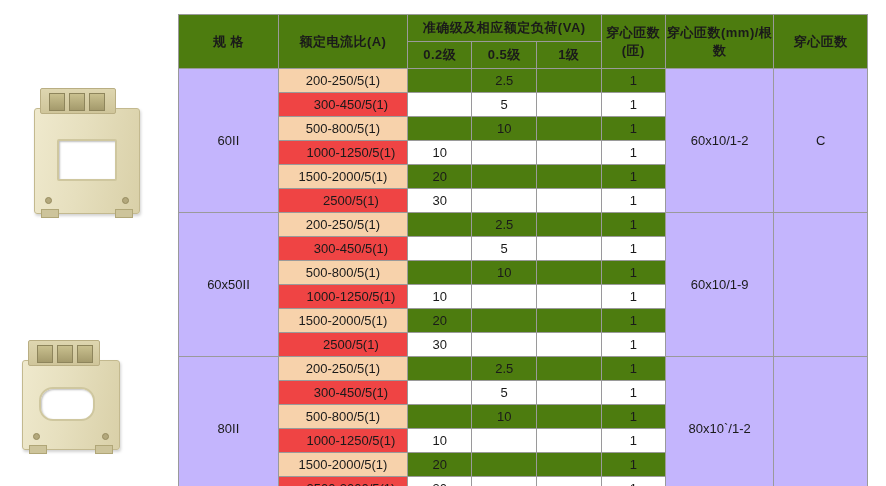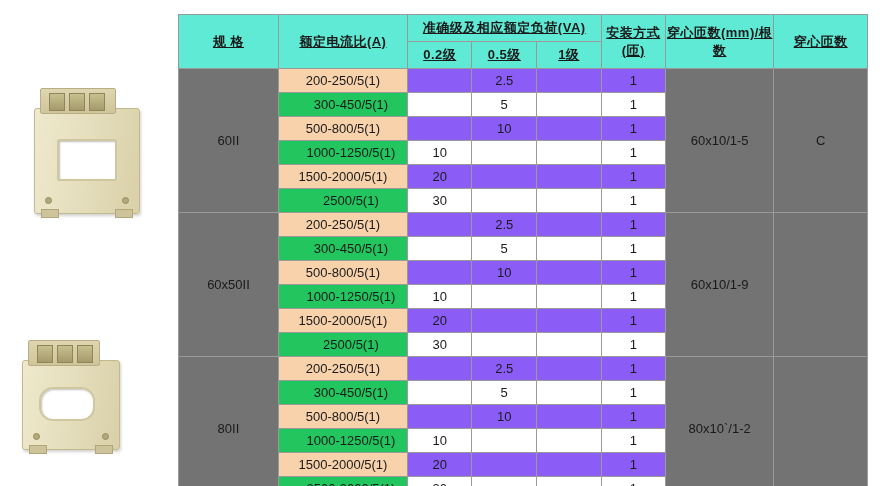--- a/index.html
+++ b/index.html
@@ -126,42 +126,41 @@
     border: 1px solid #9a9a9a;
     font-size: 13px;
     color: #1a1a1a;
     text-align: center;
     vertical-align: middle;
     padding: 0;
     height: 23px;
     font-family: "Liberation Sans", sans-serif;
   }
   table.spec th {
-    background: #5eead4;
+    background: #4d7c0f;
     font-weight: bold;
     height: 26px;
     letter-spacing: 0.5px;
-    text-decoration: underline;
   }
   td.ratio {
     background: #f7d2ab;
     margin-left: 31px;
   }
   td.ratio.alt {
-    background: #22c55e;
+    background: #ef4444;
     padding-left: 16px;
   }
   td.shaded {
-    background: #8b5cf6;
+    background: #4d7c0f;
   }
   td.plain {
     background: #ffffff;
   }
   td.group {
-    background: #737373;
+    background: #c4b5fd;
     font-size: 13px;
   }
   .thick-top td, .thick-top th {
     border-top: 2px solid #7a7a7a;
   }
   col.c1 { width: 96px; }
   col.c2 { width: 124px; }
   col.c3 { width: 62px; }
   col.c4 { width: 62px; }
   col.c5 { width: 62px; }
@@ -218,40 +217,40 @@
           <col class="c5">
           <col class="c6">
           <col class="c7">
           <col class="c8">
       </colgroup>
       <thead>
         <tr>
           <th rowspan="2">规  格</th>
           <th rowspan="2">额定电流比(A)</th>
           <th colspan="3">准确级及相应额定负荷(VA)</th>
-          <th rowspan="2">安装方式(匝)</th>
+          <th rowspan="2">穿心匝数(匝)</th>
           <th rowspan="2">穿心匝数(mm)/根数</th>
           <th rowspan="2">穿心匝数</th>
         </tr>
         <tr>
           <th>0.2级</th>
           <th>0.5级</th>
           <th>1级</th>
         </tr>
       </thead>
       <tbody>
 
         <tr class="thick-top">
           <td class="group" rowspan="6">60II</td>
           <td class="ratio">200-250/5(1)</td>
           <td class="shaded"></td>
           <td class="shaded">2.5</td>
           <td class="shaded"></td>
           <td class="shaded">1</td>
-          <td class="group" rowspan="6">60x10/1-5</td>
+          <td class="group" rowspan="6">60x10/1-2</td>
           <td class="group" rowspan="6">C</td>
         </tr>
         <tr>
           <td class="ratio alt">300-450/5(1)</td>
           <td class="plain"></td>
           <td class="plain">5</td>
           <td class="plain"></td>
           <td class="plain">1</td>
         </tr>
         <tr>

